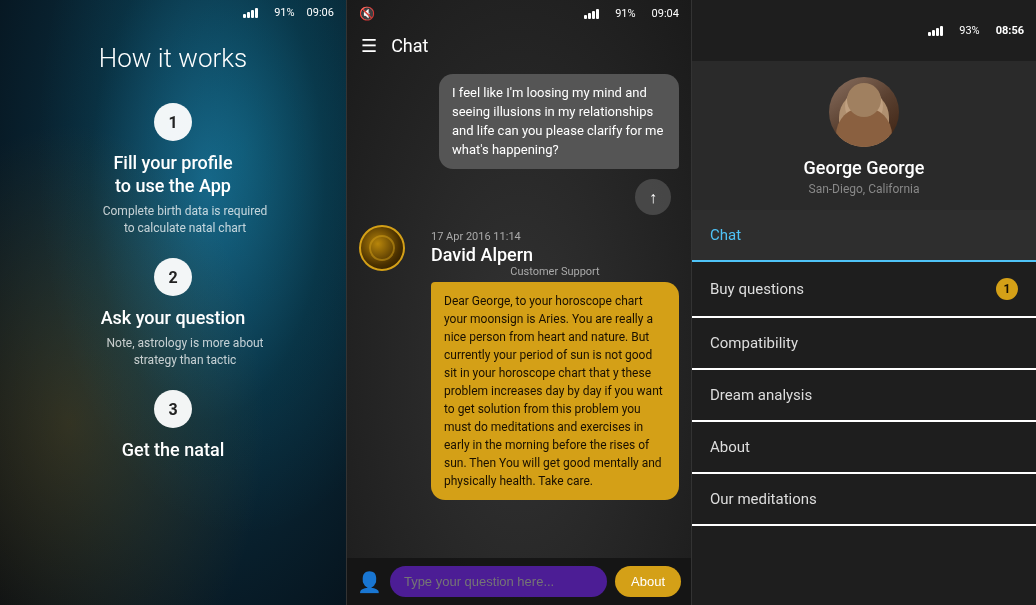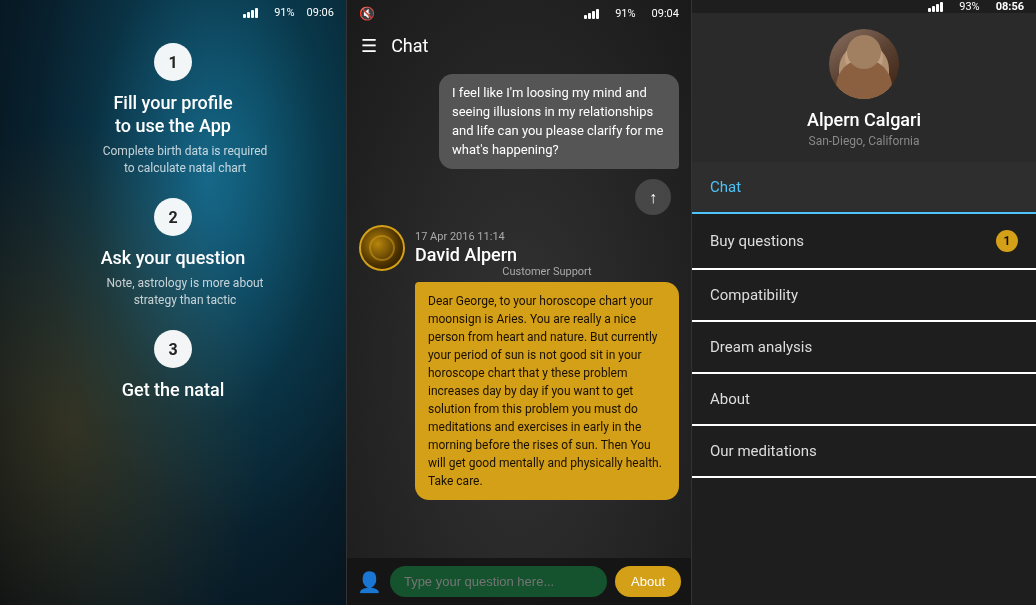--- a/index.html
+++ b/index.html
@@ -150,21 +150,21 @@
       border-radius: 14px 14px 4px 14px;
       padding: 10px 13px;
       font-size: 13px;
       max-width: 240px;
       align-self: flex-end;
       line-height: 1.45;
     }
     .msg-agent-wrapper {
       display: flex;
       align-items: flex-start;
-      gap: 10px;
+      gap: 26px;
     }
     .agent-avatar {
       width: 46px;
       height: 46px;
       border-radius: 50%;
       background: radial-gradient(circle at 40% 40%, #b8860b 0%, #4a3000 60%, #1a1000 100%);
       border: 2px solid #d4a017;
       display: flex;
       align-items: center;
       justify-content: center;
@@ -212,21 +212,21 @@
       position: relative;
       z-index: 2;
       gap: 8px;
     }
     .input-user-icon {
       color: #888;
       font-size: 20px;
     }
     .panel2-input {
       flex: 1;
-      background: #14532d;
+      background: #4c1d95;
       border: none;
       border-radius: 20px;
       color: #bbb;
       font-size: 13px;
       padding: 8px 14px;
       outline: none;
     }
     .send-btn {
       background: #d4a017;
       color: white;
@@ -244,21 +244,21 @@
       height: 605px;
       background: #1e1e1e;
       display: flex;
       flex-direction: column;
       flex-shrink: 0;
     }
     .panel3-status {
       display: flex;
       justify-content: space-between;
       align-items: center;
-      padding: 0 12px;
+      padding: 24px 12px;
       color: white;
       font-size: 11px;
     }
     .panel3-profile {
       background: #2a2a2a;
       display: flex;
       flex-direction: column;
       align-items: center;
       padding: 16px 0 14px;
     }
@@ -357,20 +357,21 @@
         <div class="signal-bar" style="height:4px;"></div>
         <div class="signal-bar" style="height:6px;"></div>
         <div class="signal-bar" style="height:8px;"></div>
         <div class="signal-bar" style="height:10px;"></div>
       </div>
       <span>91%</span>
       <span style="">09:06</span>
     </div>
   </div>
   <div class="panel1-content">
+    <h1 class="panel1-title">How it works</h1>
 
     <div class="step-block">
       <div class="step-circle">1</div>
       <div class="step-heading">Fill your profile<br>to use the App</div>
       <div class="step-sub">Complete birth data is required<br>to calculate natal chart</div>
     </div>
 
     <div class="step-block">
       <div class="step-circle">2</div>
       <div class="step-heading">Ask your question</div>
@@ -442,21 +443,21 @@
       </div>
       <span>93%</span>
       <span style="margin-left:4px;font-weight:bold;">08:56</span>
     </div>
   </div>
   <div class="panel3-profile">
     <div class="profile-avatar">
       <div style="position:absolute;top:6px;left:50%;transform:translateX(-50%);width:34px;height:34px;background:#a08060;border-radius:50%;z-index:3;"></div>
       <div style="position:absolute;bottom:0;left:50%;transform:translateX(-50%);width:56px;height:40px;background:#8a6040;border-radius:28px 28px 0 0;z-index:2;"></div>
     </div>
-    <div class="profile-name">Alpern Calgari</div>
+    <div class="profile-name">George George</div>
     <div class="profile-location">San-Diego, California</div>
   </div>
   <div class="panel3-nav">
     <div class="nav-item active">
       <span>Chat</span>
     </div>
     <div class="nav-item">
       <span>Buy questions</span>
       <div class="nav-badge">1</div>
     </div>

